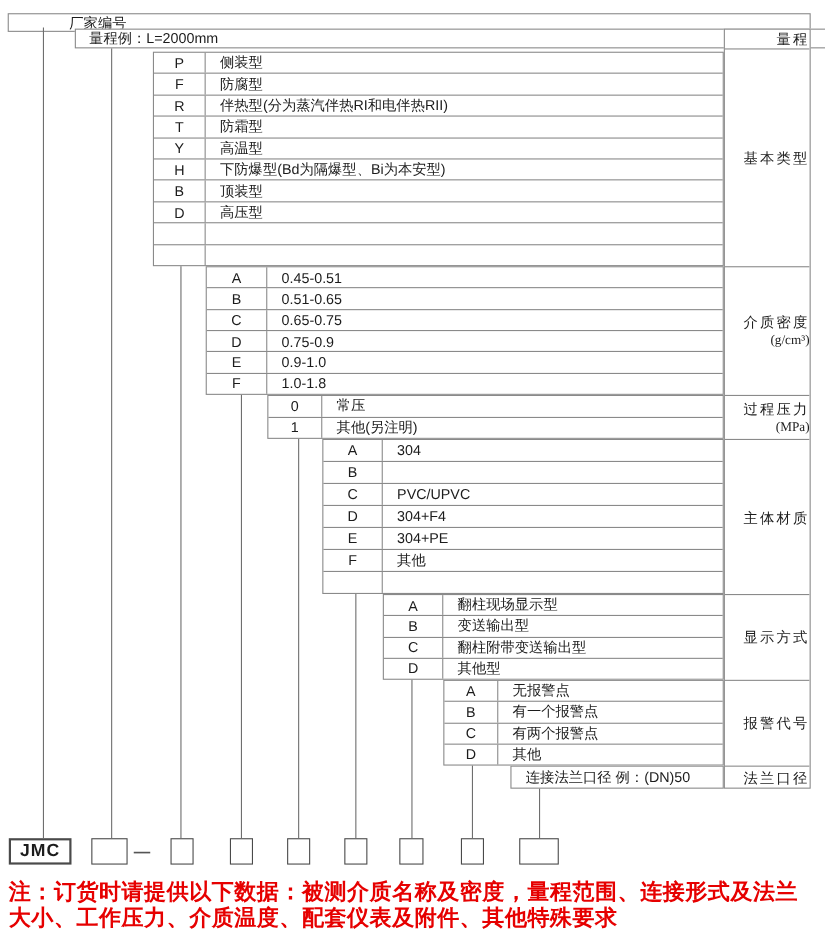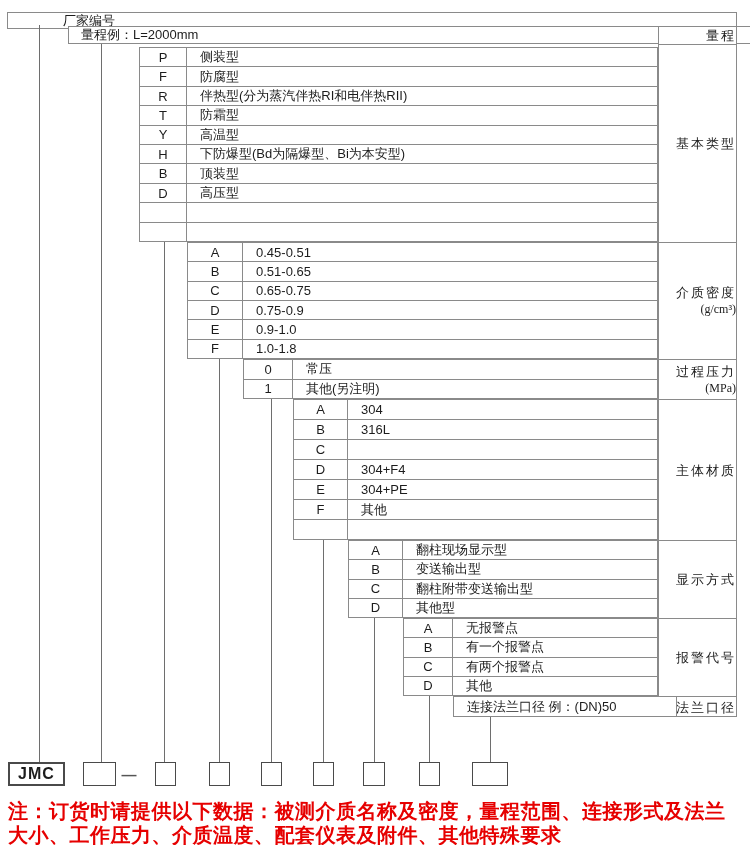--- a/index.html
+++ b/index.html
@@ -44,21 +44,21 @@
   .sec-density{left:187px;top:242px;width:471px;height:117px;}
   .sec-density .code{width:55px;}
   .sec-pressure{left:243px;top:359px;width:415px;height:40px;}
   .sec-pressure .code{width:49px;}
   .sec-material{left:293px;top:399px;width:365px;height:141px;}
   .sec-material .code{width:54px;}
   .sec-display{left:348px;top:540px;width:310px;height:78px;}
   .sec-display .code{width:54px;}
   .sec-alarm{left:403px;top:618px;width:255px;height:78px;}
   .sec-alarm .code{width:49px;}
-  .sec-flange{left:453px;top:696px;width:224px;height:21px;}
+  .sec-flange{left:464px;top:696px;width:194px;height:21px;}
 
   
   .vl{position:absolute;width:1px;background:#6e6e6e;}
   .vl-jmc{left:39px;top:25px;height:737px;}
   .vl-range{left:101px;top:44px;height:718px;}
   .vl-basic{left:164px;top:242px;height:520px;}
   .vl-density{left:219px;top:359px;height:403px;}
   .vl-pressure{left:271px;top:399px;height:363px;}
   .vl-material{left:323px;top:540px;height:222px;}
   .vl-display{left:374px;top:618px;height:144px;}
@@ -201,24 +201,24 @@
         <div class="desc">其他(另注明)</div>
       </div>
     </div>
   <div class="sec sec-material">
       <div class="trow">
         <div class="code">A</div>
         <div class="desc">304</div>
       </div>
       <div class="trow">
         <div class="code">B</div>
-        <div class="desc">316L</div>
       </div>
       <div class="trow">
         <div class="code">C</div>
+        <div class="desc">PVC/UPVC</div>
       </div>
       <div class="trow">
         <div class="code">D</div>
         <div class="desc">304+F4</div>
       </div>
       <div class="trow">
         <div class="code">E</div>
         <div class="desc">304+PE</div>
       </div>
       <div class="trow">

